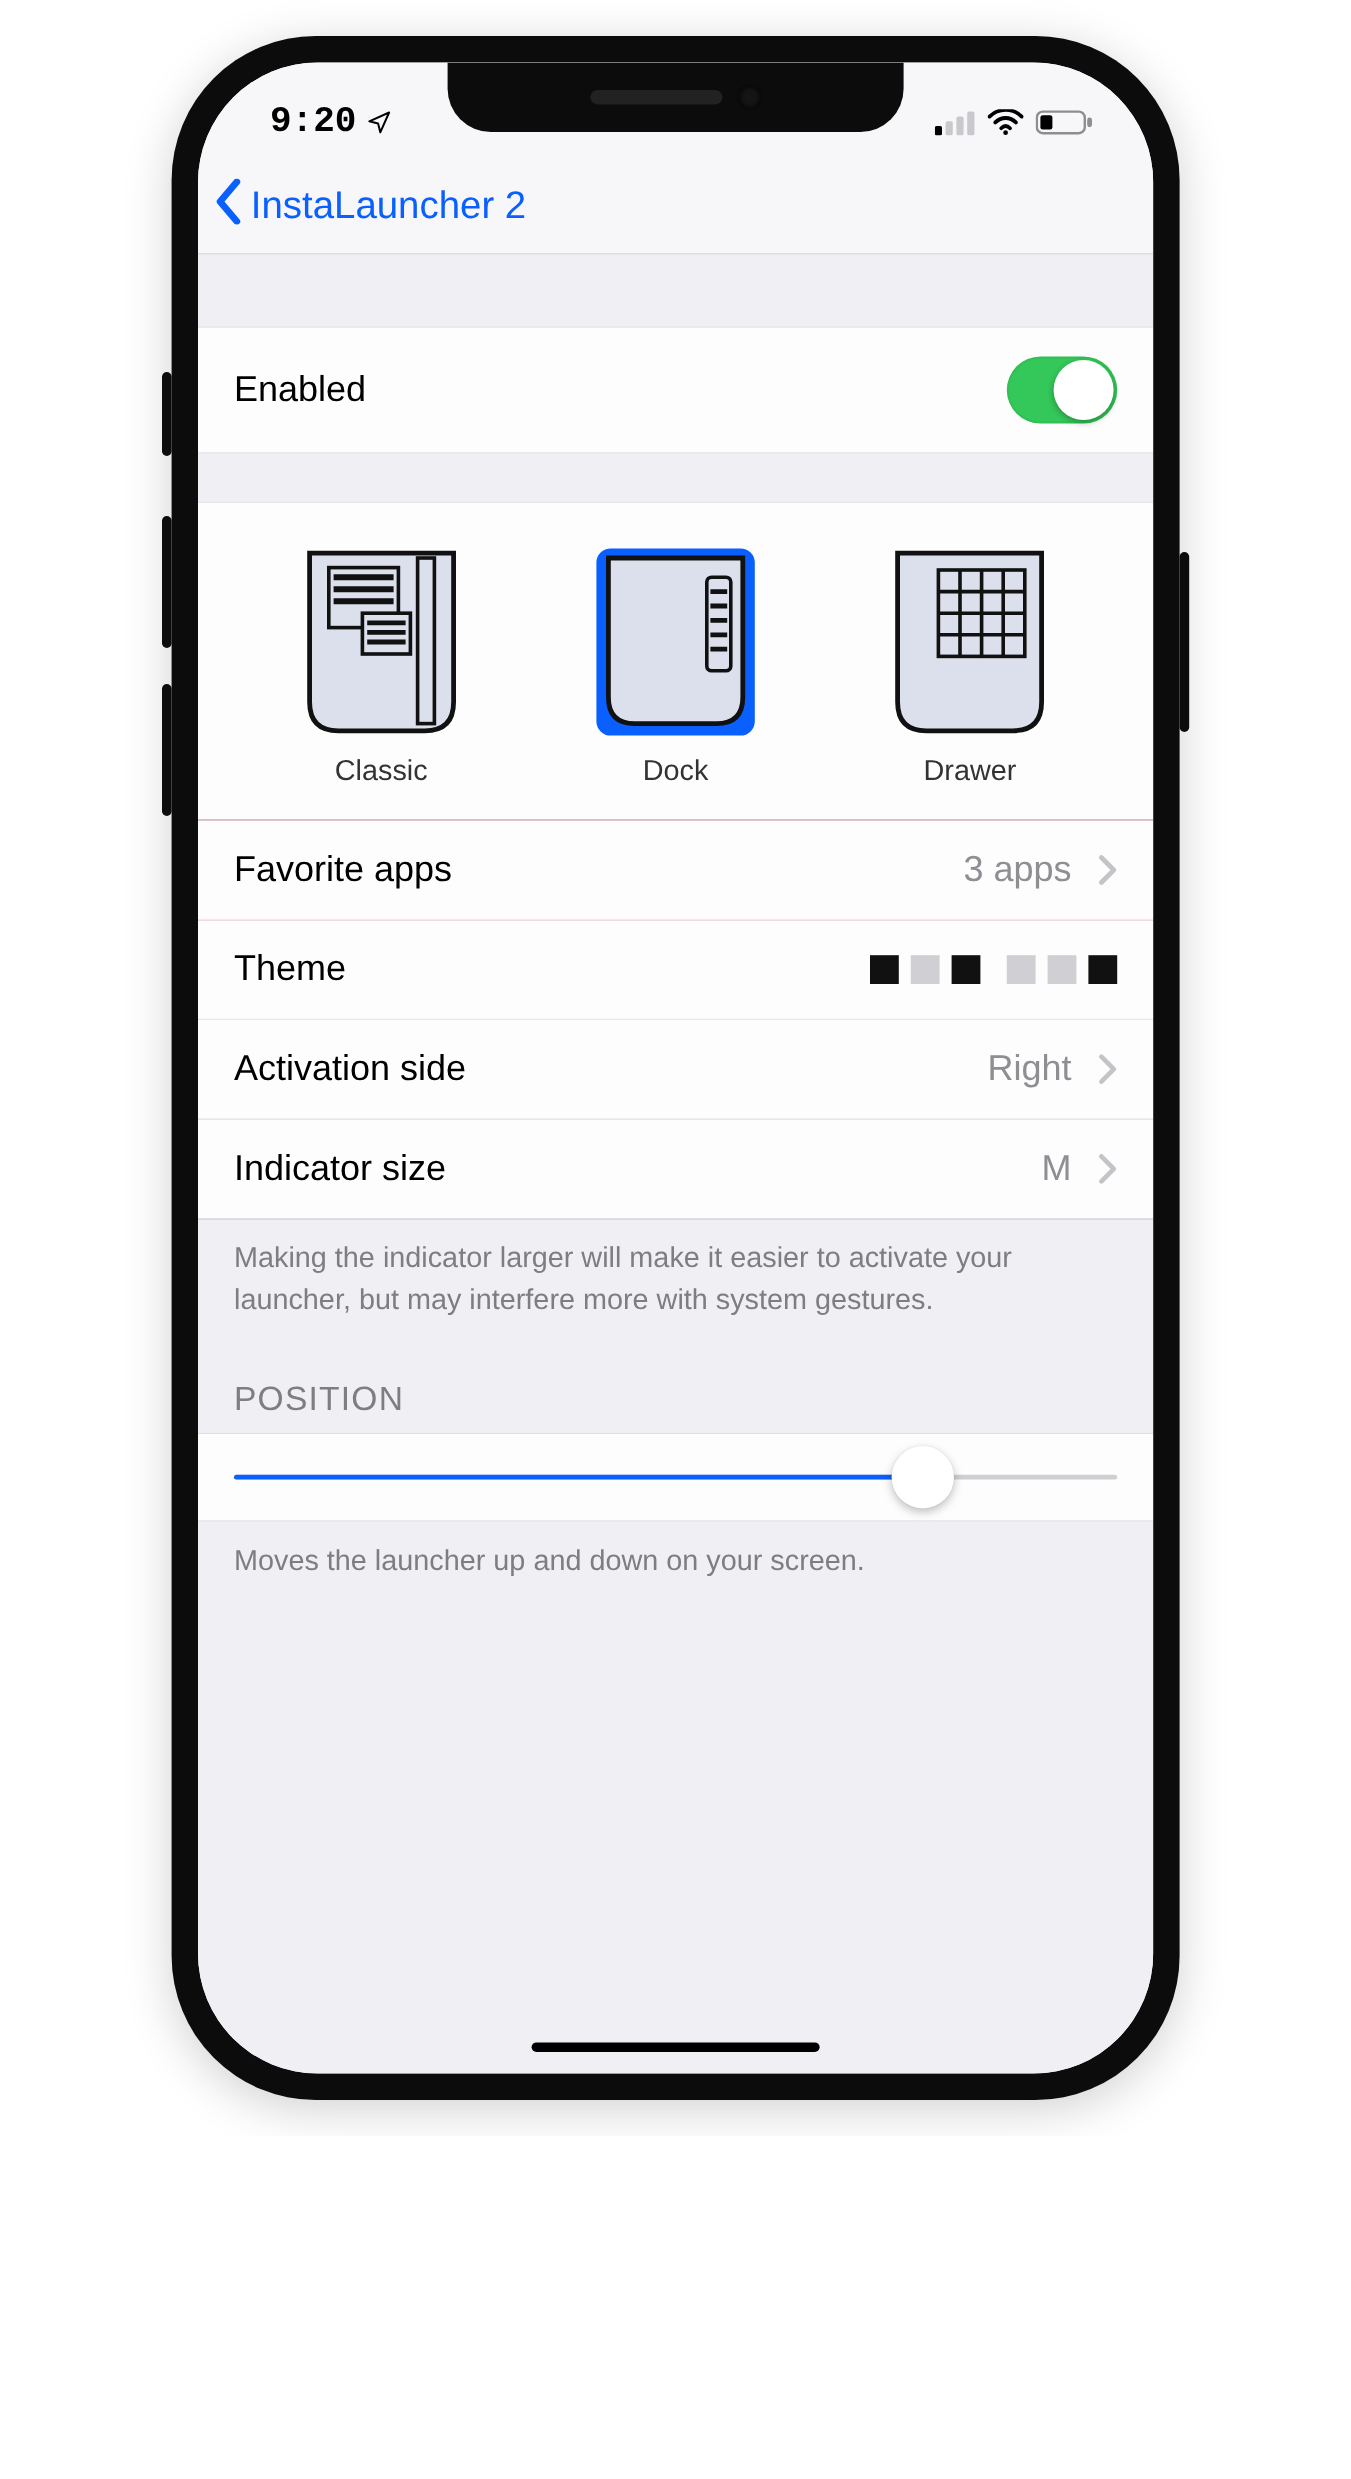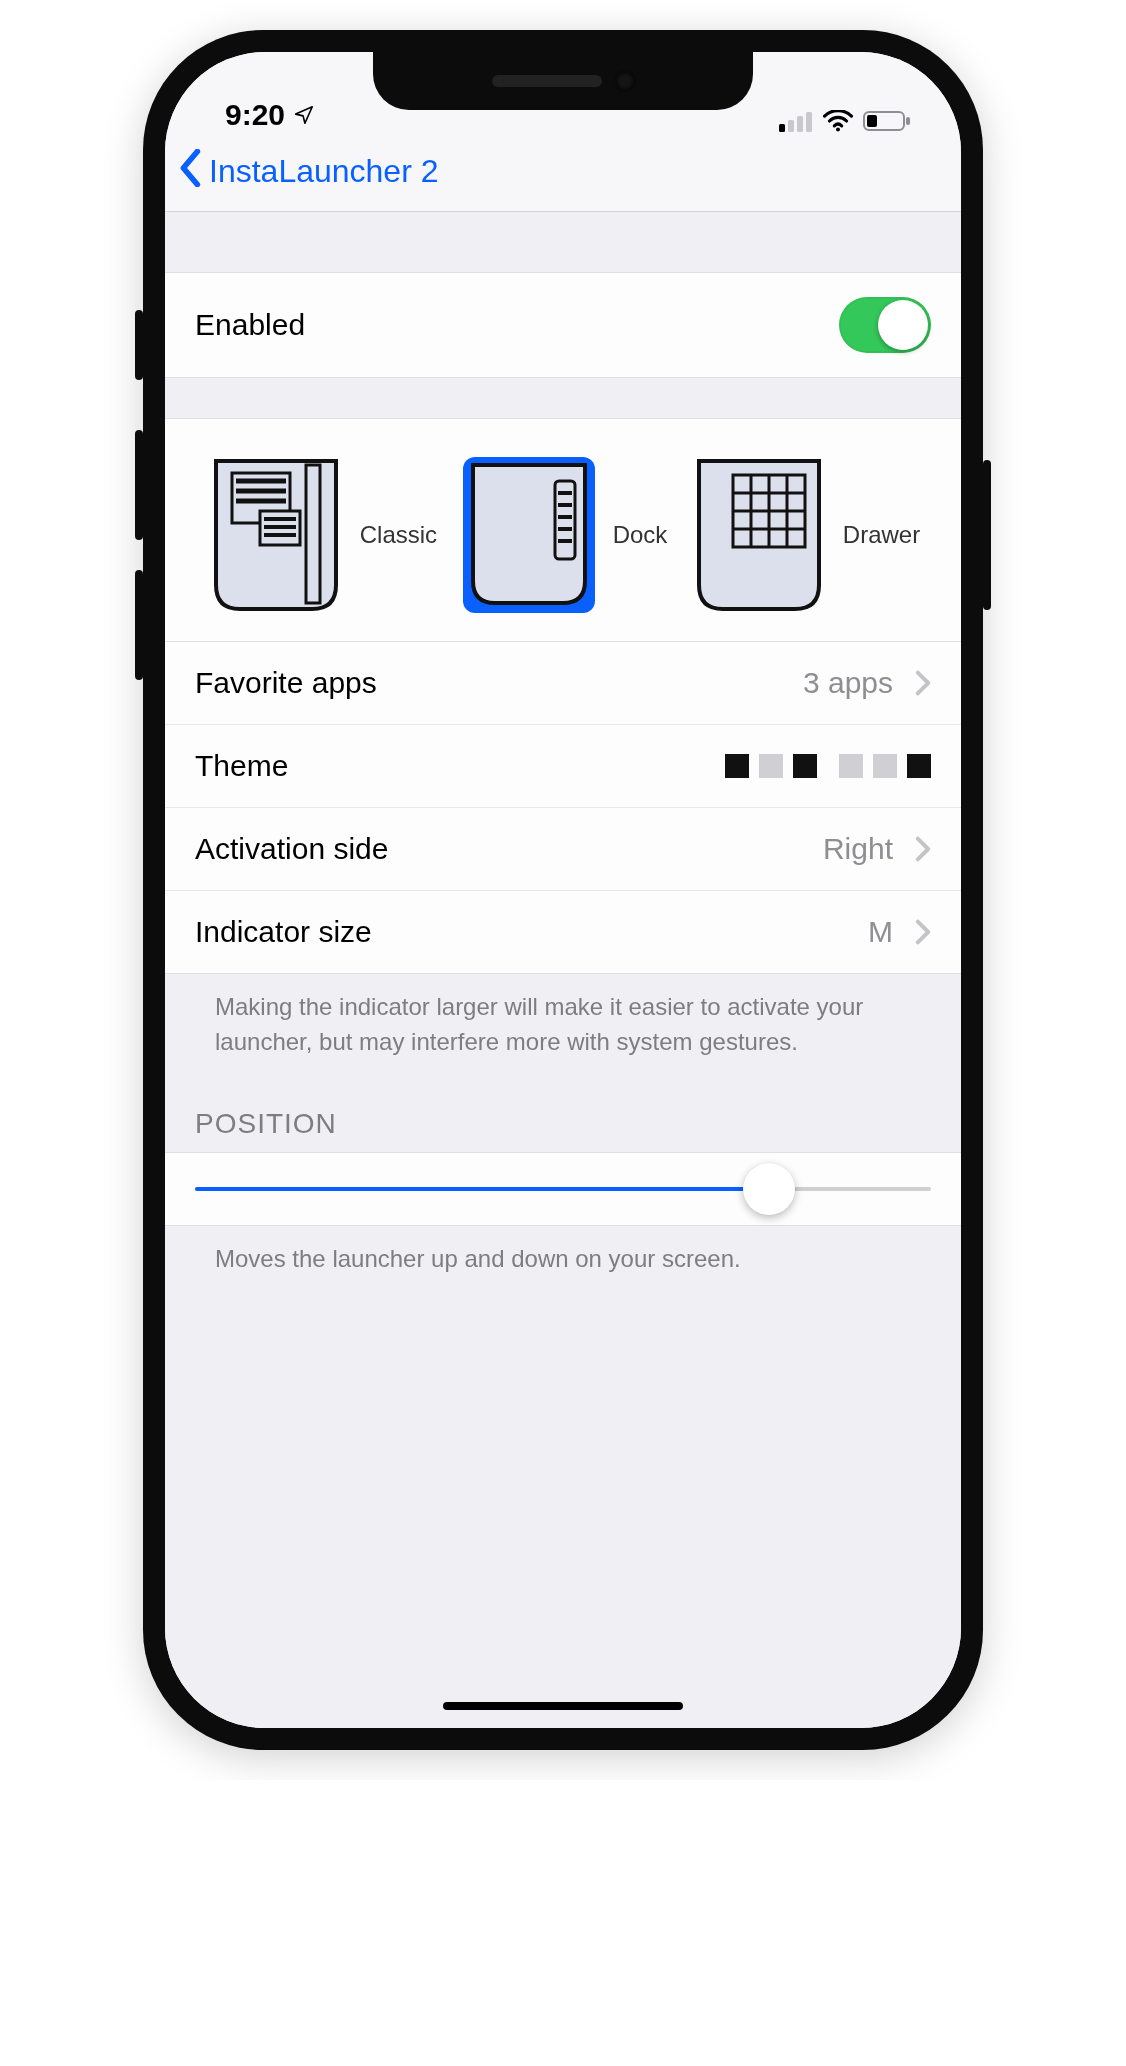--- a/index.html
+++ b/index.html
@@ -67,24 +67,25 @@
     position:relative;
   }
 
   
   .status-bar {
     position: absolute;
     top: 0; left: 0; right: 0;
     height: 80px;
     display: flex;
     justify-content: space-between;
-    align-items: flex-end;
+    align-items: center;
     padding: 20px 50px 0 60px;
     background: #f7f7f9;
     z-index: 10;
+    font-family: Liberation Mono, monospace;
   }
   .status-left { font-size: 30px; font-weight: 600; display:flex; align-items:center; gap:8px;}
   .sbicon { display:inline-flex; }
   .status-right { display:flex; align-items:center; gap:10px; }
 
   .cell svg, .wifi svg, .battery svg, .loc svg { display:block; }
 
   
   .nav-bar {
     position: absolute;
@@ -149,42 +150,41 @@
   
   .style-row {
     background:#fdfdfd;
     border-top:1px solid #e0e0e4;
     border-bottom:1px solid #e0e0e4;
     padding: 36px 30px 26px 30px;
     display:flex;
     justify-content:space-around;
   }
   .style-opt {
-    display:flex; flex-direction:row; align-items:center; gap:14px;
+    display:flex; flex-direction:column; align-items:center; gap:14px;
   }
   .style-opt .cap { font-size:24px; color:#333; }
   .style-box {
     width:140px; height:160px; position:relative;
   }
   .style-box svg { width:100%; height:100%; }
 
   
   .theme-swatches { display:flex; gap:24px; }
   .swatch-group { display:flex; gap:10px; }
   .sw { width:24px; height:24px; }
   .sw.k { background:#111; }
   .sw.g { background:#d0d0d4; }
 
   
   .footer-text {
     padding: 16px 30px 8px 30px;
     font-size: 24px;
     color:#7d7d82;
     line-height:1.45;
-    margin-left:20px;
   }
   .header-text {
     padding: 40px 30px 12px 30px;
     font-size: 28px;
     color:#7d7d82;
     letter-spacing:1px;
   }
 
   
   .slider-cell {

